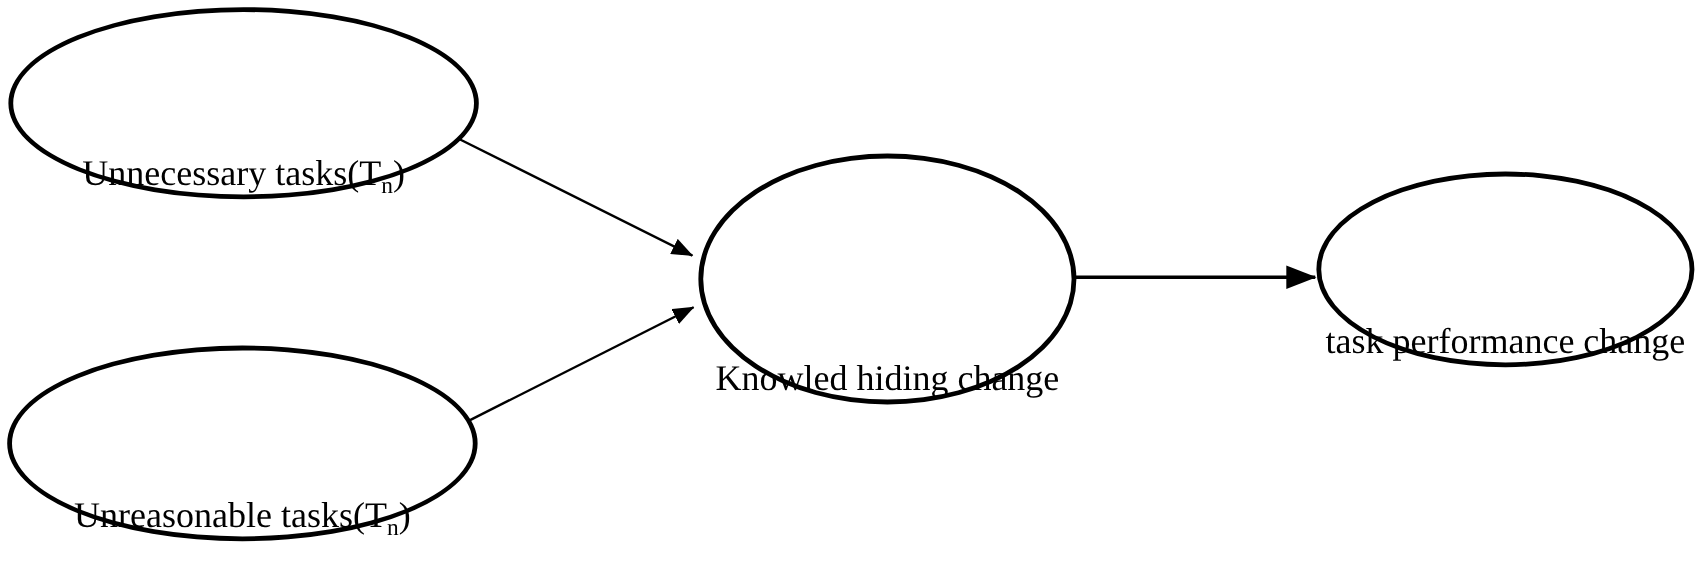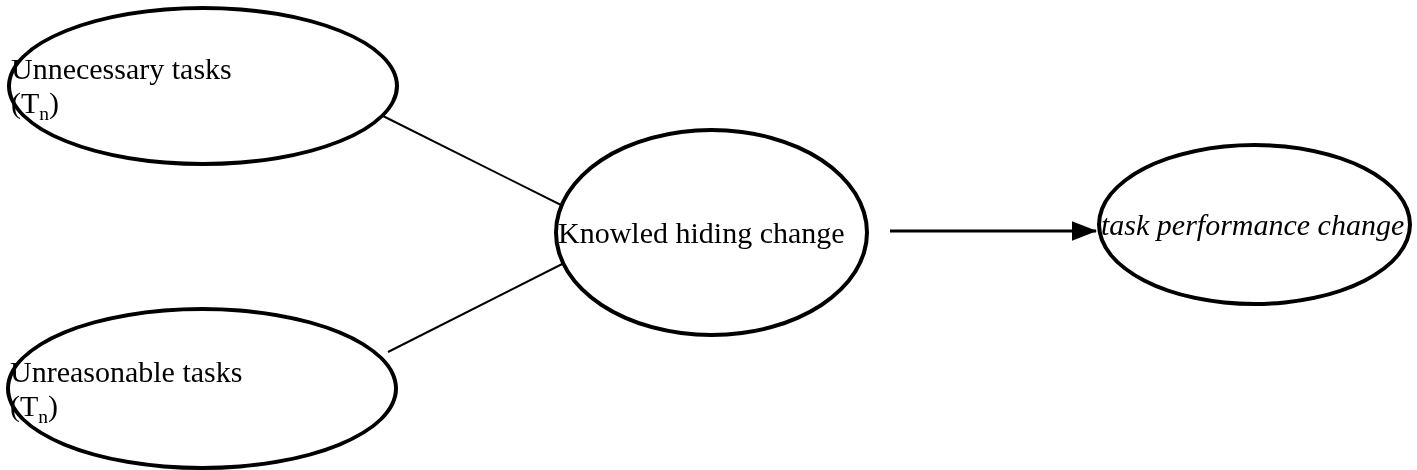--- a/index.html
+++ b/index.html
@@ -16,36 +16,35 @@
     font-family: "Liberation Serif", "DejaVu Serif", serif;
     color: #000000;
   }
   .node {
     position: absolute;
     box-sizing: border-box;
     border: 4px solid #000000;
     border-radius: 50%;
     background: #ffffff;
     display: flex;
-    flex-direction: column;
-    align-items: flex-start;
+    align-items: flex-end;
     justify-content: center;
     text-align: center;
     font-size: 30px;
     line-height: 1.12;
     z-index: 2;
   }
   .node .formula sub {
     font-size: 0.65em;
     line-height: 0;
   }
   #node-unnecessary-tasks   { left: 7px;    top: 6px;   width: 392px; height: 160px; }
-  #node-unreasonable-tasks  { left: 6px;    top: 307px; width: 392px; height: 163px; }
-  #node-knowledge-hiding    { left: 554px;  top: 128px; width: 315px; height: 209px; }
-  #node-task-performance    { left: 1097px; top: 143px; width: 315px; height: 163px; font-style: italic; }
+  #node-unreasonable-tasks  { left: 6px;    top: 288px; width: 392px; height: 163px; }
+  #node-knowledge-hiding    { left: 582px;  top: 128px; width: 315px; height: 209px; }
+  #node-task-performance    { left: 1097px; top: 143px; width: 315px; height: 163px; }
   svg.arrow-layer {
     position: absolute;
     left: 0;
     top: 0;
     z-index: 1;
   }
 </style>
 </head>
 <body>
 

